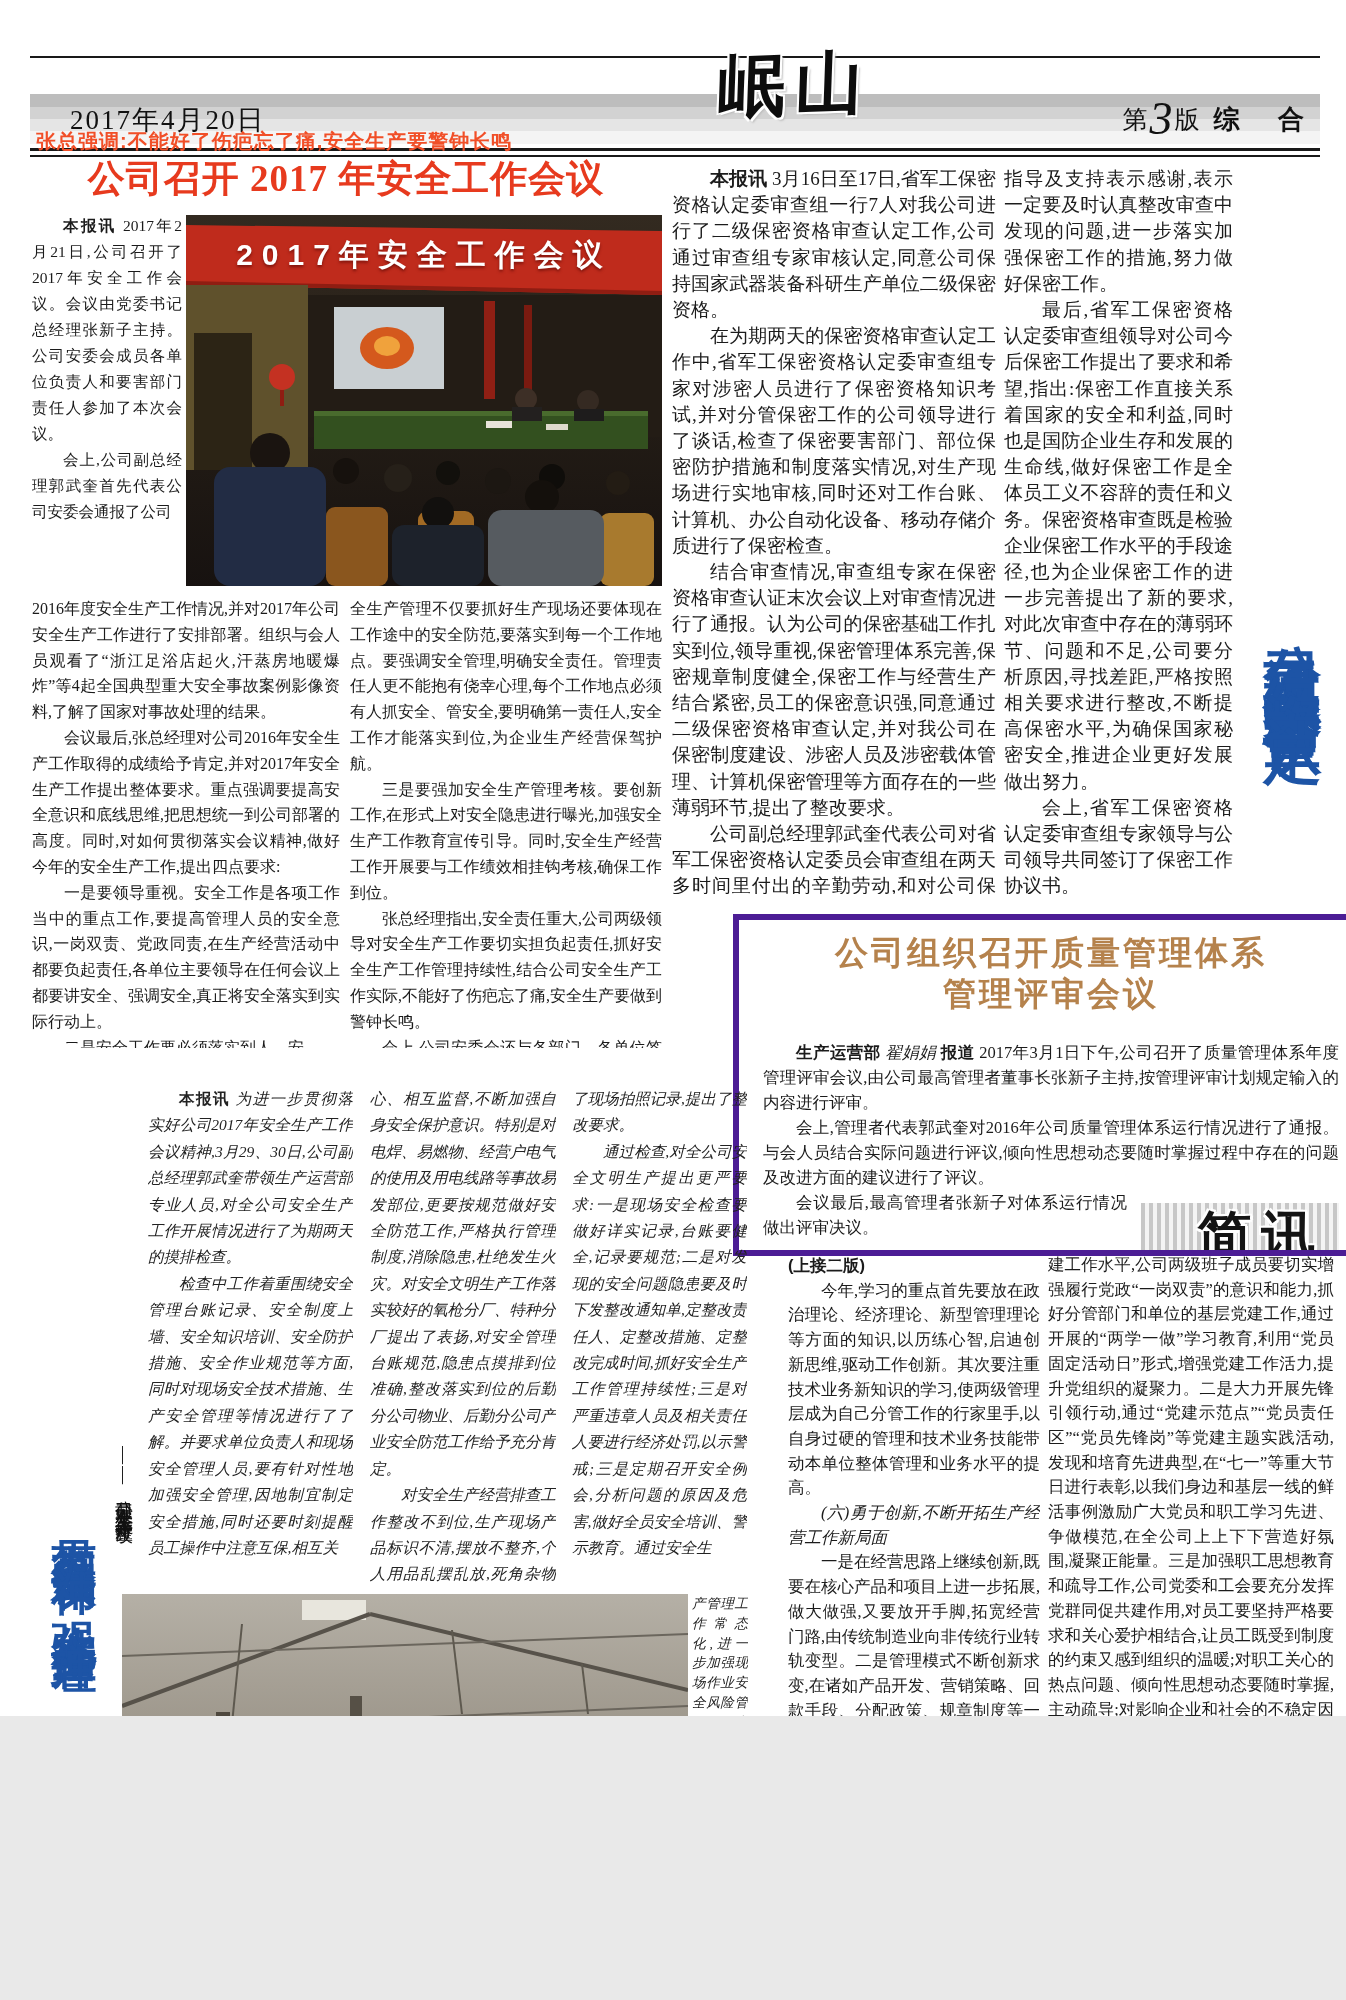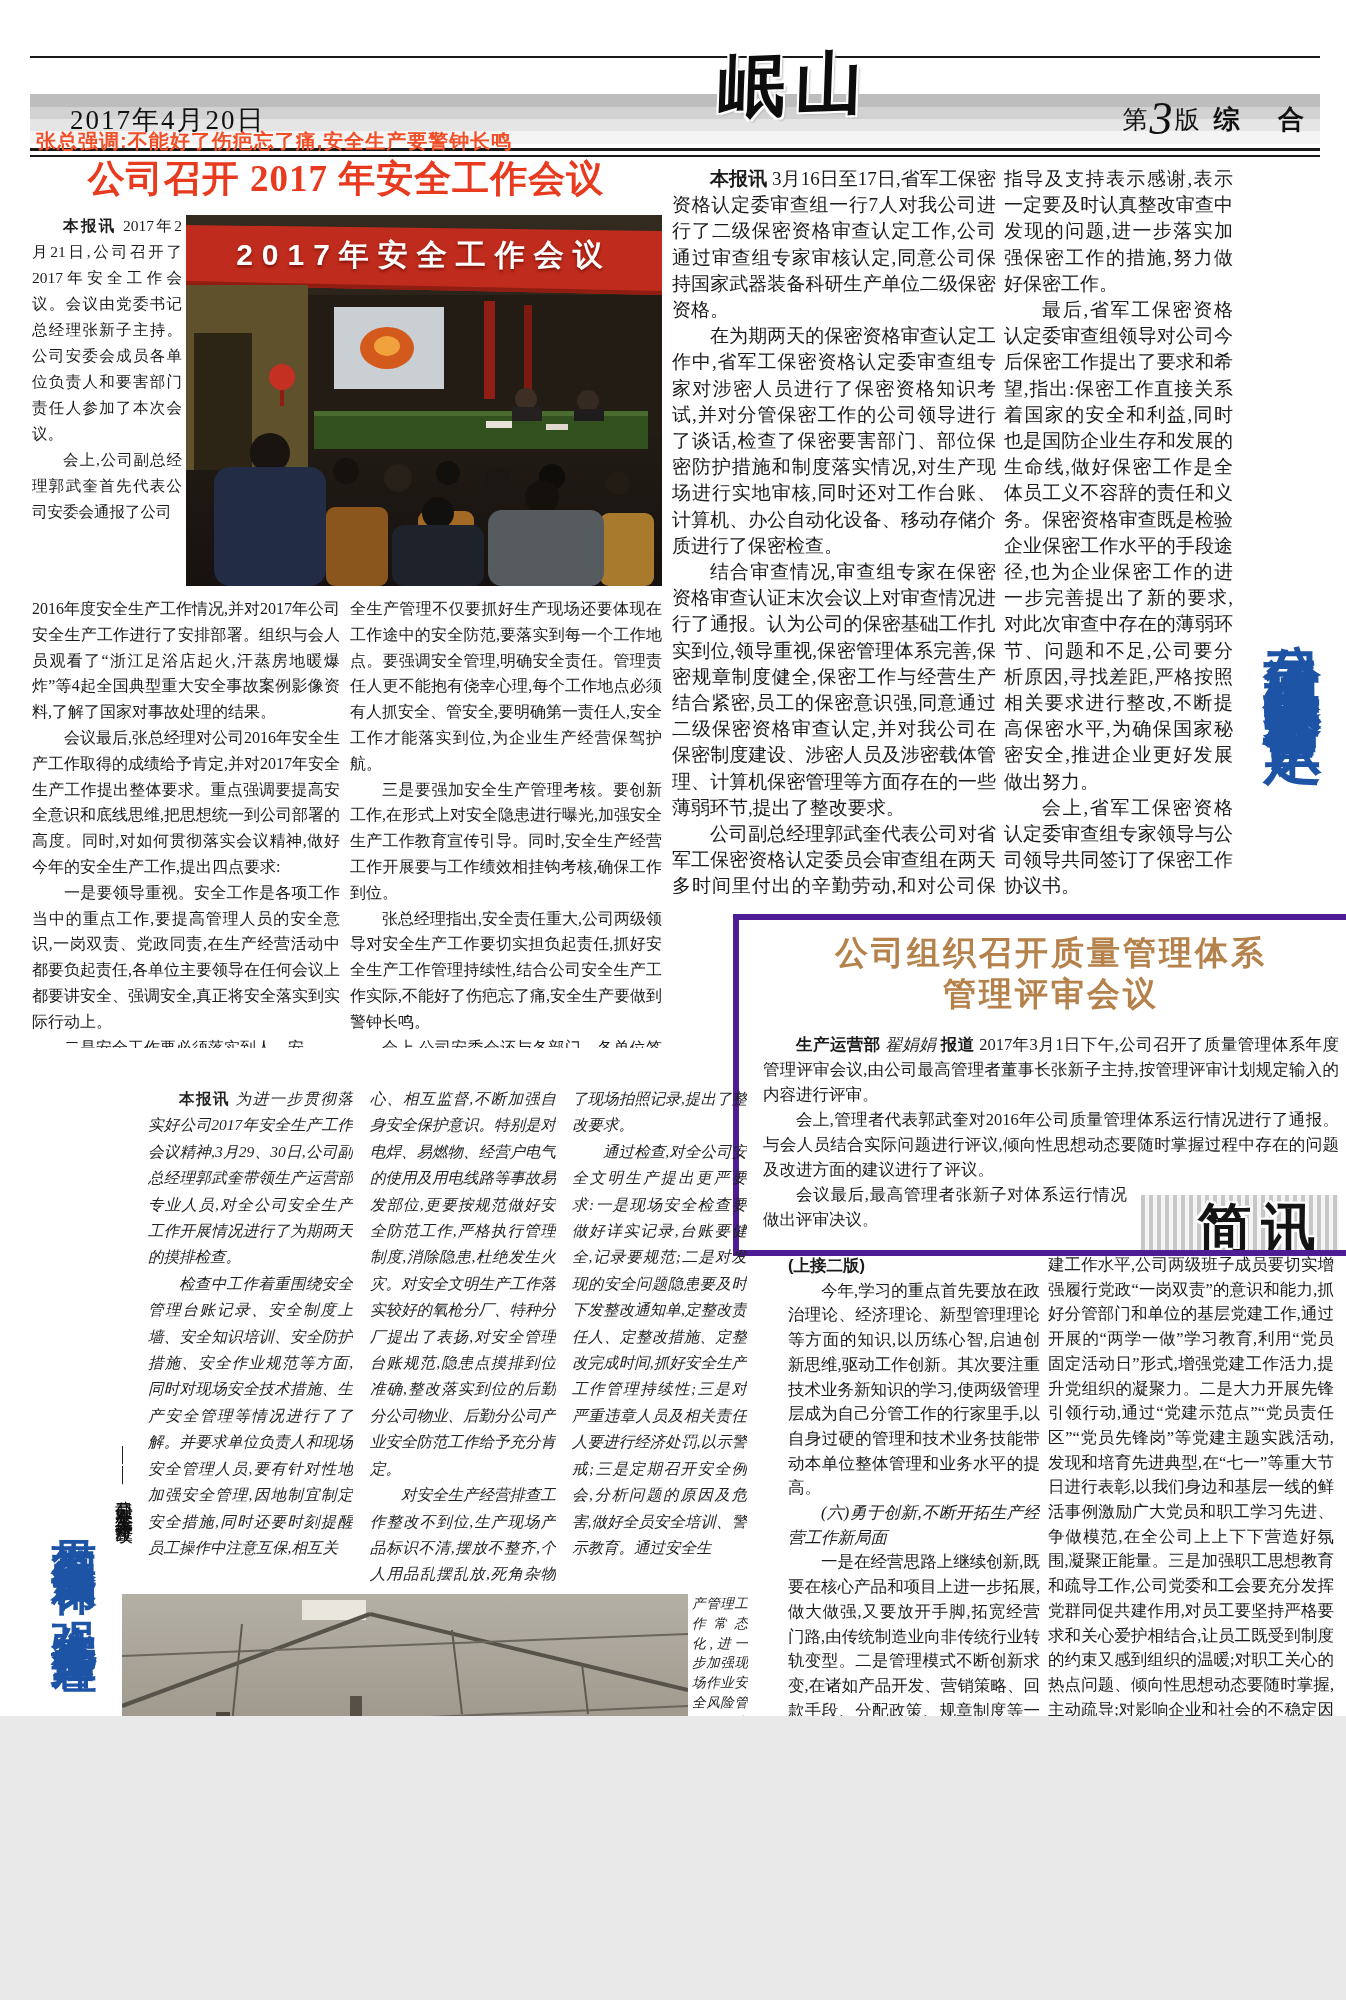--- a/index.html
+++ b/index.html
@@ -35,21 +35,21 @@
         font-family:"Liberation Sans","DejaVu Sans",sans-serif;font-weight:900;color:#1d54a6;}
   .vt-right{left:1246px;top:186px;height:910px;width:86px;font-size:58px;letter-spacing:6px;text-align:center;}
   .vt-left{left:30px;top:1140px;height:842px;width:74px;font-size:45px;letter-spacing:4px;text-align:center;}
   .vt-sub{left:106px;top:1446px;height:334px;width:30px;font-size:18px;letter-spacing:2px;
         color:#111;font-weight:400;font-family:"Liberation Serif",serif;}
   
   .qbox{position:absolute;left:733px;top:914px;width:576px;height:308px;border:6px solid #4c1d95;
         padding:12px 12px 10px 24px;overflow:hidden;}
   .qtitle{text-align:center;font-family:"Liberation Sans","DejaVu Sans",sans-serif;
         font-weight:900;font-size:33px;line-height:41px;color:#b5824c;letter-spacing:3px;}
-  .qbody{margin-top:18px;font-size:16.5px;line-height:25px;text-align:justify;}
+  .qbody{margin-top:26px;font-size:16.5px;line-height:25px;text-align:justify;}
   .kai{font-style:italic;}
   .jx-wrap{float:right;width:198px;height:96px;margin:8px 0 0 14px;display:flex;align-items:flex-end;}
   .jx-band{width:100%;height:66px;background:repeating-linear-gradient(90deg,#c7c7c7 0 4px,#f4f4f4 4px 8px);
         display:flex;align-items:center;justify-content:center;}
   .jx-text{font-family:"Liberation Sans","DejaVu Sans",sans-serif;font-weight:900;font-size:54px;
         letter-spacing:10px;color:#141414;padding-left:10px;
         text-shadow:2px 2px 0 #fff,-2px -2px 0 #fff,2px -2px 0 #fff,-2px 2px 0 #fff,0 3px 0 #fff,3px 0 0 #fff;}
   
   .a3-body{font-size:15.5px;line-height:26.4px;font-style:italic;color:#222;}
   .a3-strip{font-size:13.5px;line-height:19.8px;}

